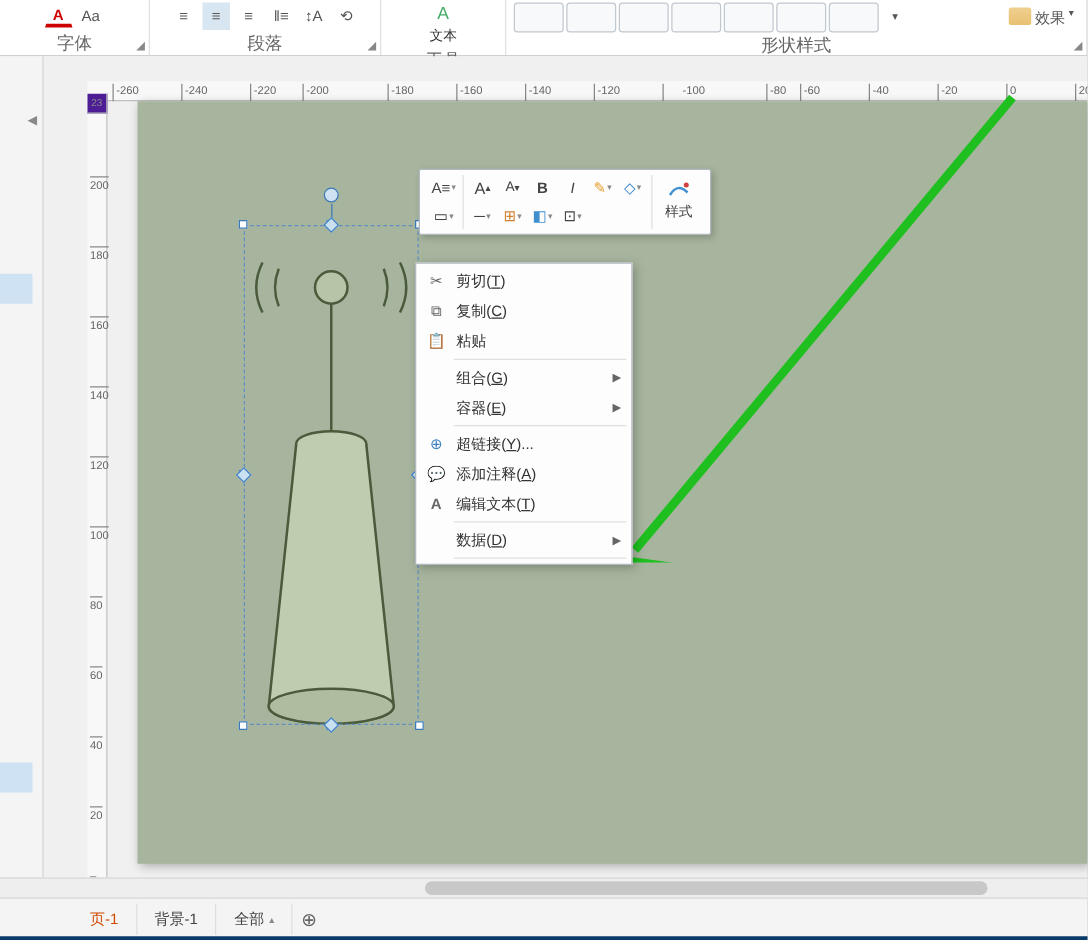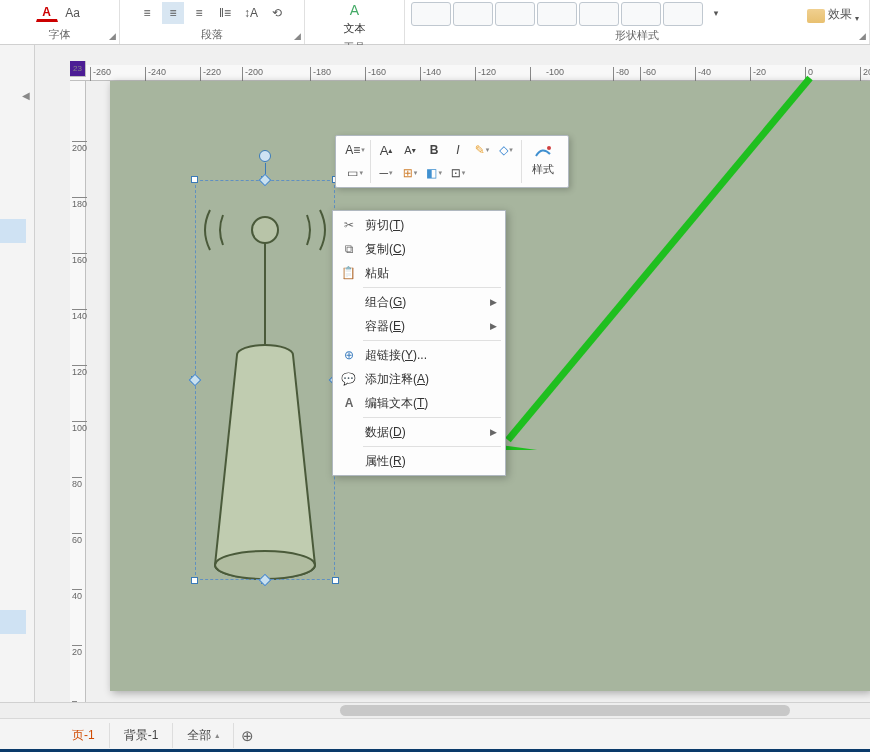--- a/index.html
+++ b/index.html
@@ -1,40 +1,40 @@
 <!DOCTYPE html>
 <html><head>
 <meta charset="utf-8">
 <style>
 * { margin: 0; padding: 0; box-sizing: border-box; font-family: "Microsoft YaHei", Arial, sans-serif; }
 body { background: #f0f0f0; overflow: hidden; width: 870px; height: 752px; position: relative; }
 
 .ribbon { background: #fff; height: 45px; border-bottom: 1px solid #d0d0d0; display: flex; position: relative; }
 .ribbon-group { border-right: 1px solid #e0e0e0; padding: 2px 6px; display: flex; flex-direction: column; justify-content: space-between; font-size: 11px; color: #666; align-items: center; }
-.ribbon-group-label { font-size: 11px; color: #666; text-align: center; padding-top: 2px; }
+.ribbon-group-label { font-size: 14px; color: #666; text-align: center; padding-top: 2px; }
 .ribbon-icons { display: flex; gap: 4px; align-items: center; }
 .ribbon-btn { width: 22px; height: 22px; border: 1px solid transparent; display: inline-flex; align-items: center; justify-content: center; color: #555; cursor: pointer; font-size: 12px; }
 .shape-gallery { display: flex; gap: 2px; }
 .shape-box { width: 40px; height: 24px; border: 1px solid #c0c8d0; border-radius: 3px; background: #f8f9fa; }
-.effects-btn { display: flex; align-items: flex-end; gap: 3px; font-size: 12px; color: #555; cursor: pointer; padding: 2px 4px; }
+.effects-btn { display: flex; align-items: flex-start; gap: 3px; font-size: 12px; color: #555; cursor: pointer; padding: 2px 4px; }
 .effects-icon { width: 18px; height: 14px; background: linear-gradient(#f0d090, #e8c070); border-radius: 2px; }
 .thin-btn { font-size: 11px; color: #333; padding: 2px; cursor: pointer; }
 .corner-arrow { position: absolute; right: 3px; bottom: 3px; font-size: 9px; color: #888; cursor: pointer; }
 
 .workspace { position: absolute; top: 45px; left: 0; right: 0; bottom: 50px; display: flex; }
 .left-panel { width: 35px; background: #f4f4f4; border-right: 1px solid #d0d0d0; position: relative; }
 .left-strip { position: absolute; left: 0; width: 26px; height: 24px; background: #cfe2f3; }
 .left-collapse { position: absolute; top: 45px; left: 22px; font-size: 10px; color: #888; cursor: pointer; }
 
 .canvas-area { flex: 1; position: relative; background: #f0f0f0; overflow: hidden; }
 .ruler-h { position: absolute; top: 20px; left: 35px; right: 0; height: 16px; background: #f8f8f8; border-bottom: 1px solid #c0c0c0; display: flex; }
 .ruler-h-mark { position: absolute; font-size: 9px; color: #666; top: 2px; border-left: 1px solid #888; padding-left: 2px; height: 14px; }
 .ruler-v { position: absolute; top: 36px; left: 35px; width: 16px; bottom: 0; background: #f8f8f8; border-right: 1px solid #c0c0c0; }
 .ruler-v-mark { position: absolute; font-size: 9px; color: #666; left: 2px; writing-mode: horizontal-tb; border-top: 1px solid #888; padding-top: 1px; }
-.ruler-corner { position: absolute; top: 16px; left: 35px; width: 16px; height: 16px; background: #4c1d95; border-right: 1px solid #c0c0c0; border-bottom: 1px solid #c0c0c0; z-index: 2; font-size: 8px; color: #888; display: flex; align-items: center; justify-content: center; }
+.ruler-corner { position: absolute; top: 30px; left: 35px; width: 16px; height: 16px; background: #4c1d95; border-right: 1px solid #c0c0c0; border-bottom: 1px solid #c0c0c0; z-index: 2; font-size: 8px; color: #888; display: flex; align-items: center; justify-content: center; }
 
 .page { position: absolute; top: 36px; left: 75px; width: 760px; height: 610px; background: #9facaA; background: #a7b59e; box-shadow: 2px 2px 8px rgba(0,0,0,0.3); }
 
 .shape-selection { position: absolute; top: 135px; left: 160px; width: 140px; height: 400px; }
 .sel-handle { position: absolute; width: 7px; height: 7px; background: #fff; border: 1px solid #3a7ab8; }
 .sel-rotate { position: absolute; top: -30px; left: 50%; transform: translateX(-50%); width: 12px; height: 12px; border: 1px solid #3a7ab8; border-radius: 50%; background: #cfe2f3; cursor: pointer; }
 .sel-rotate::after { content:''; position:absolute; top:12px; left:5px; width:1px; height:15px; background:#3a7ab8; }
 .sel-border { position: absolute; inset: 0; border: 1px dashed #6090c0; pointer-events: none; }
 .conn-point { position: absolute; width: 9px; height: 9px; background: #c8e0f0; border: 1px solid #4080c0; transform: rotate(45deg) translate(-50%, -50%); transform-origin: 0 0; }
 
@@ -271,24 +271,20 @@
         <span class="cm-icon" style="font-weight:bold;">A</span>
         <span><span>编辑文本</span>(<span class="cm-key">T</span>)</span>
       </div>
       <div class="cm-sep"></div>
       <div class="cm-item">
         <span class="cm-icon"></span>
         <span><span>数据</span>(<span class="cm-key">D</span>)</span>
         <span class="cm-arrow">▶</span>
       </div>
       <div class="cm-sep"></div>
-      <div class="cm-item">
-        <span class="cm-icon"></span>
-        <span><span>属性</span>(<span class="cm-key">R</span>)</span>
-      </div>
     </div>
 
     <svg class="green-arrow" width="330" height="380">
       <defs>
         <marker id="ah" markerWidth="16" markerHeight="16" refX="4" refY="8" orient="auto">
           <path d="M0 0 L16 8 L0 16 L5 8 Z" fill="#1fbf1f"></path>
         </marker>
       </defs>
       <line x1="320" y1="8" x2="18" y2="370" stroke="#1fbf1f" stroke-width="7" marker-end="url(#ah)"></line>
     </svg>

